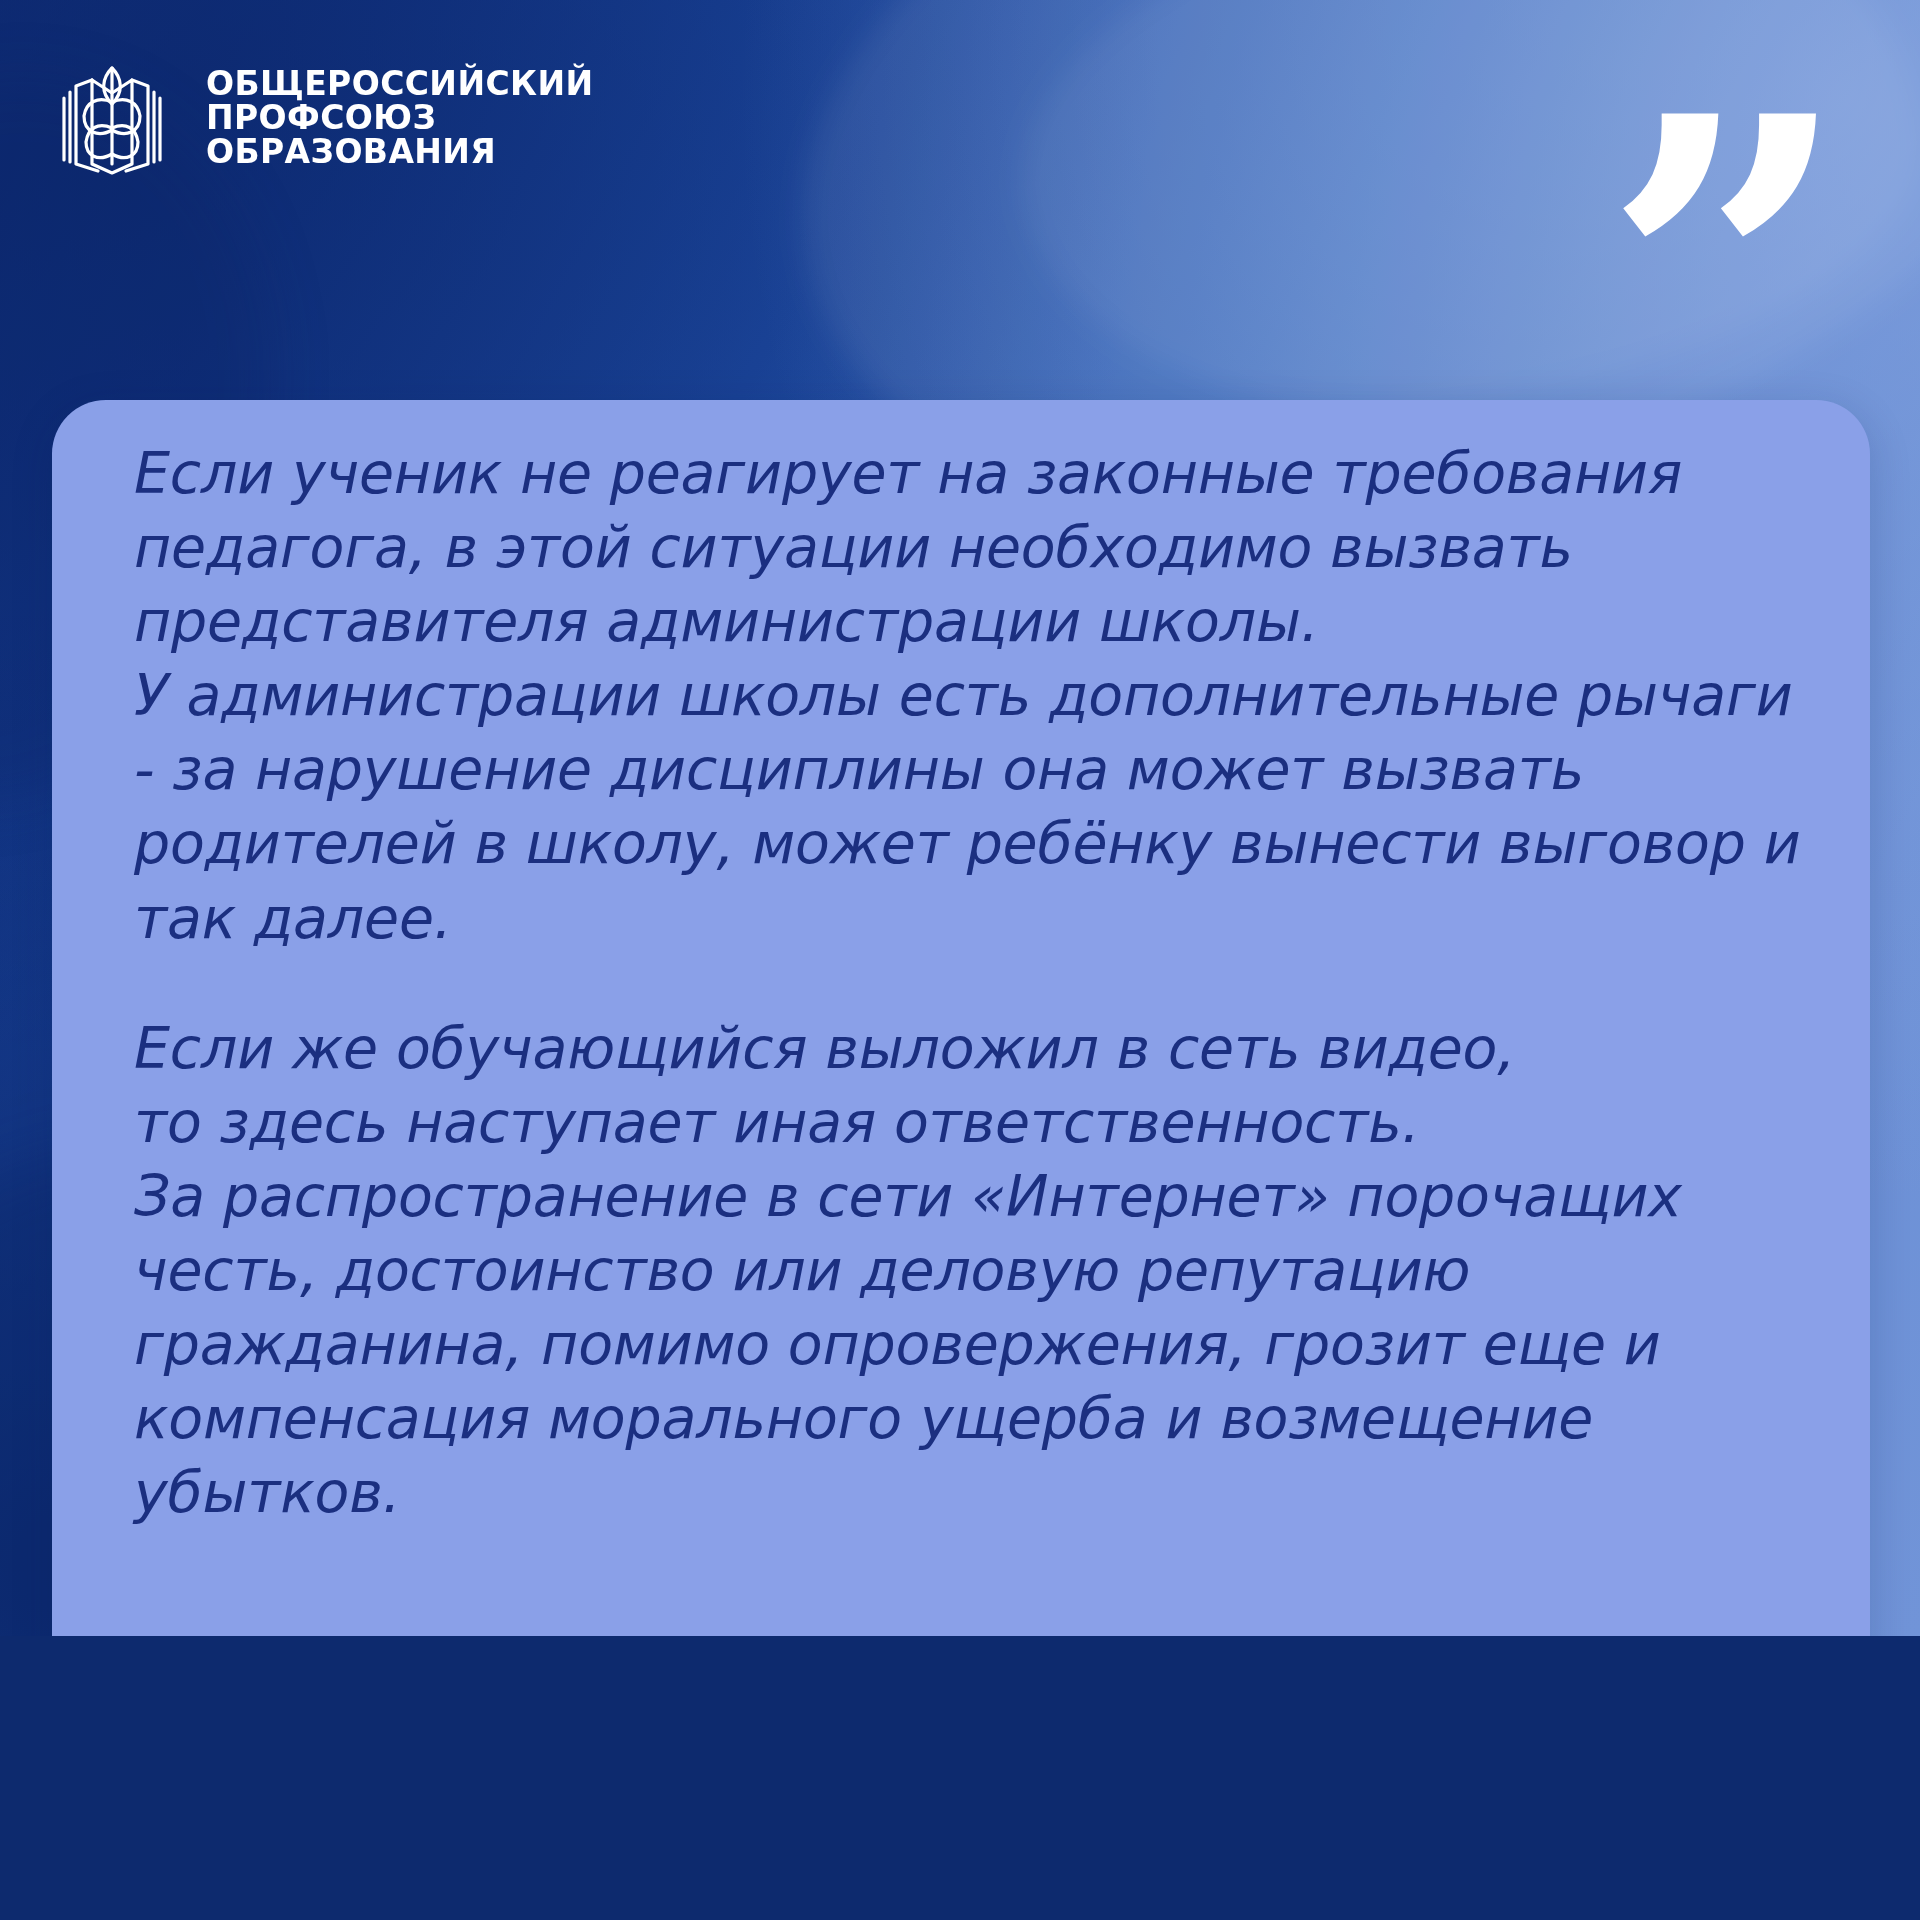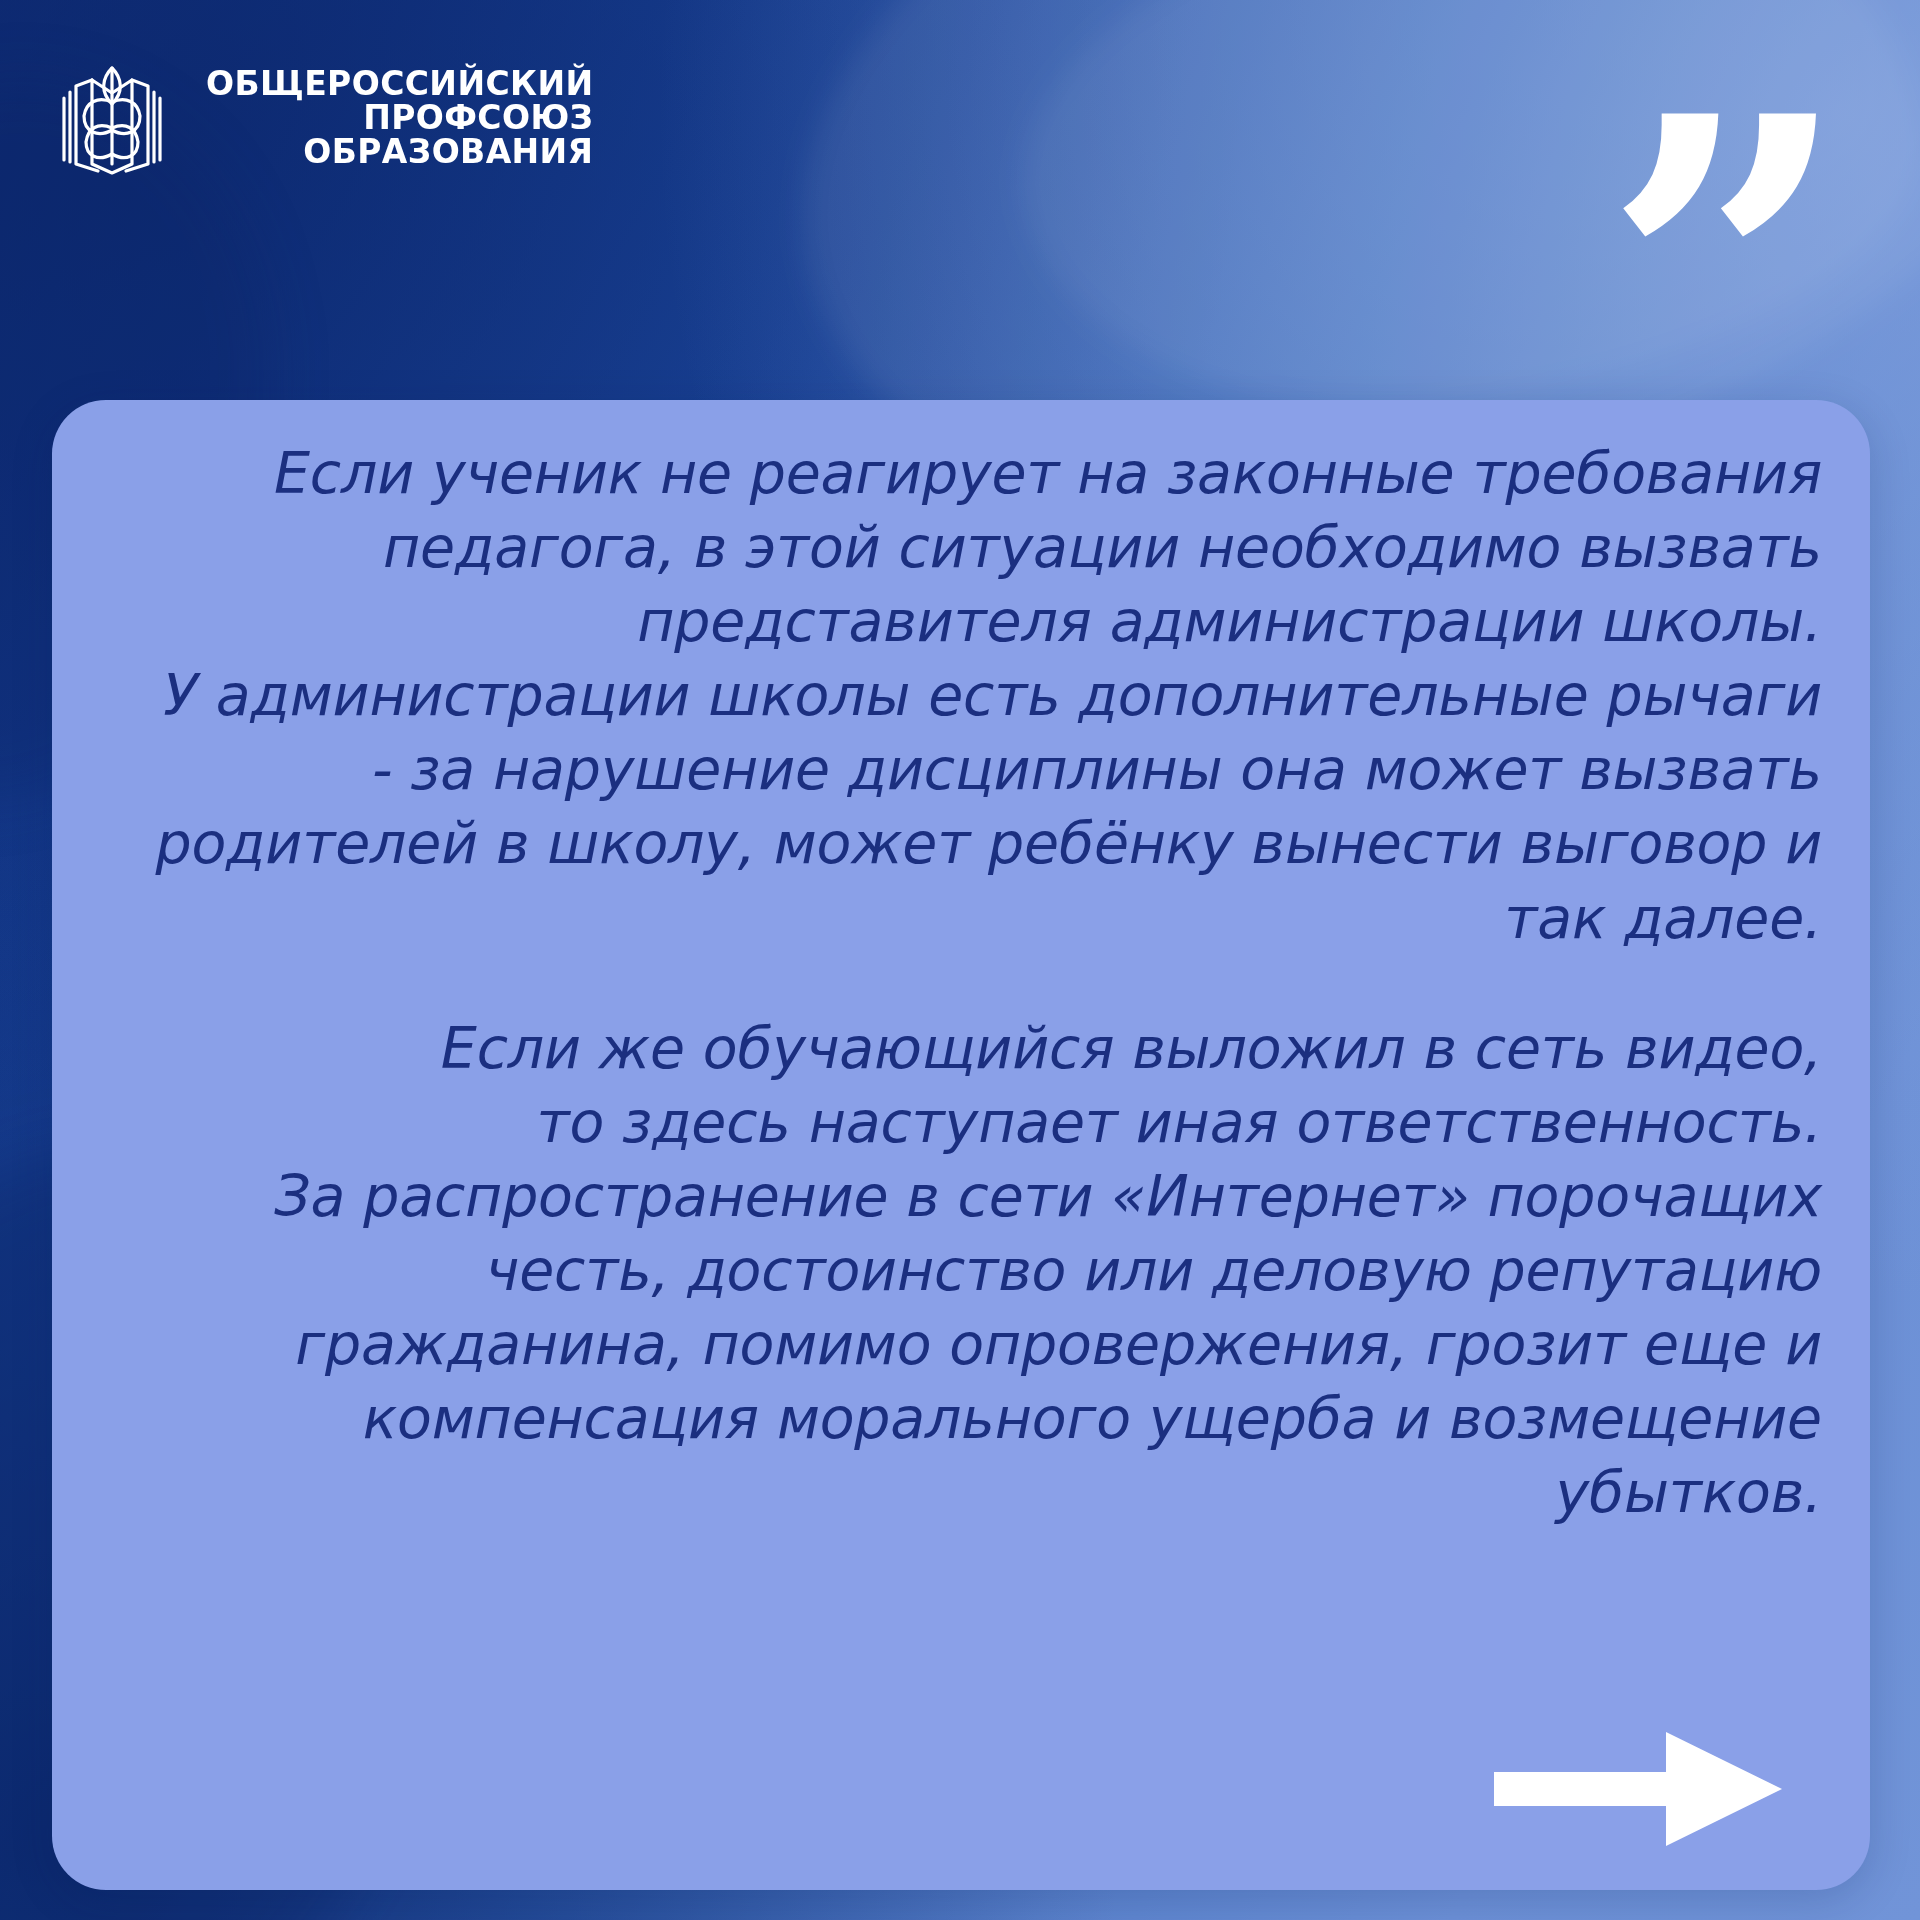--- a/index.html
+++ b/index.html
@@ -4,25 +4,24 @@
 <style>
   html, body {
     margin: 0;
     padding: 0;
     background: #0d2a6e;
   }
 
   #poster {
     position: relative;
     width: 1920px;
-    height: 1920px;
+    height: 1636px;
     overflow: hidden;
     font-family: "DejaVu Sans", "Liberation Sans", sans-serif;
     background: #1d4aa0;
-    text-align: right;
   }
 
   
   .bg-base {
     position: absolute;
     inset: 0;
     background:
       linear-gradient(118deg,
         #10307d 0%,
         #143a8d 14%,

